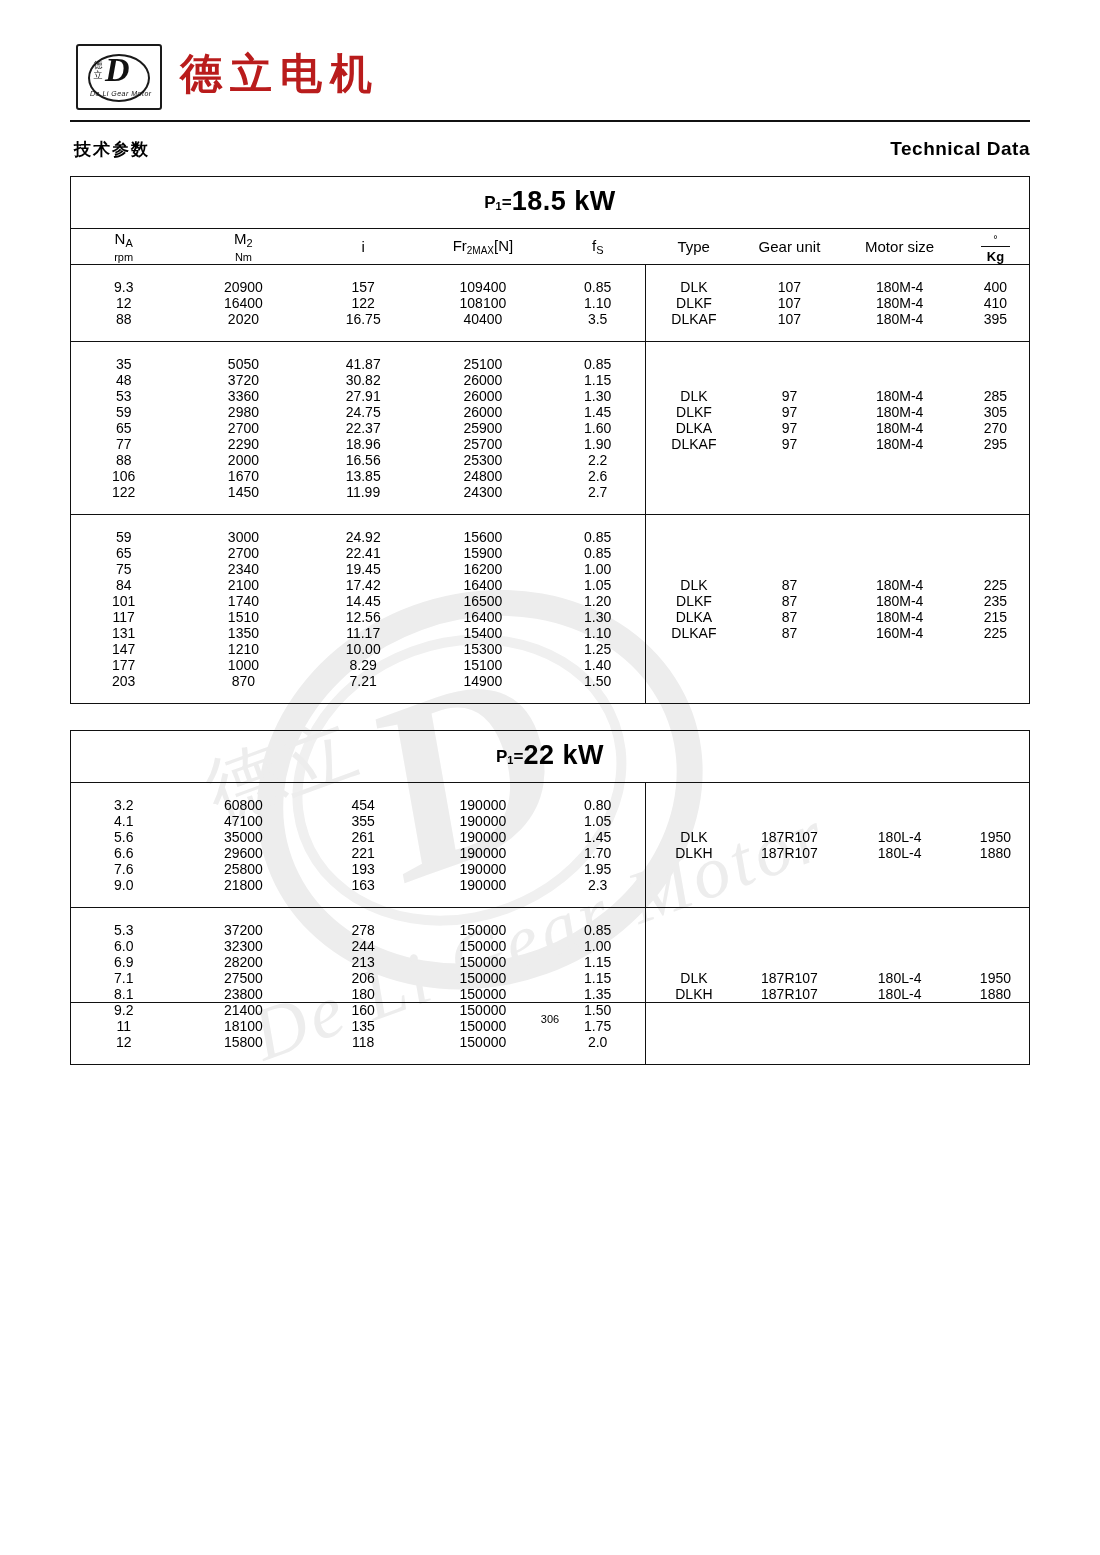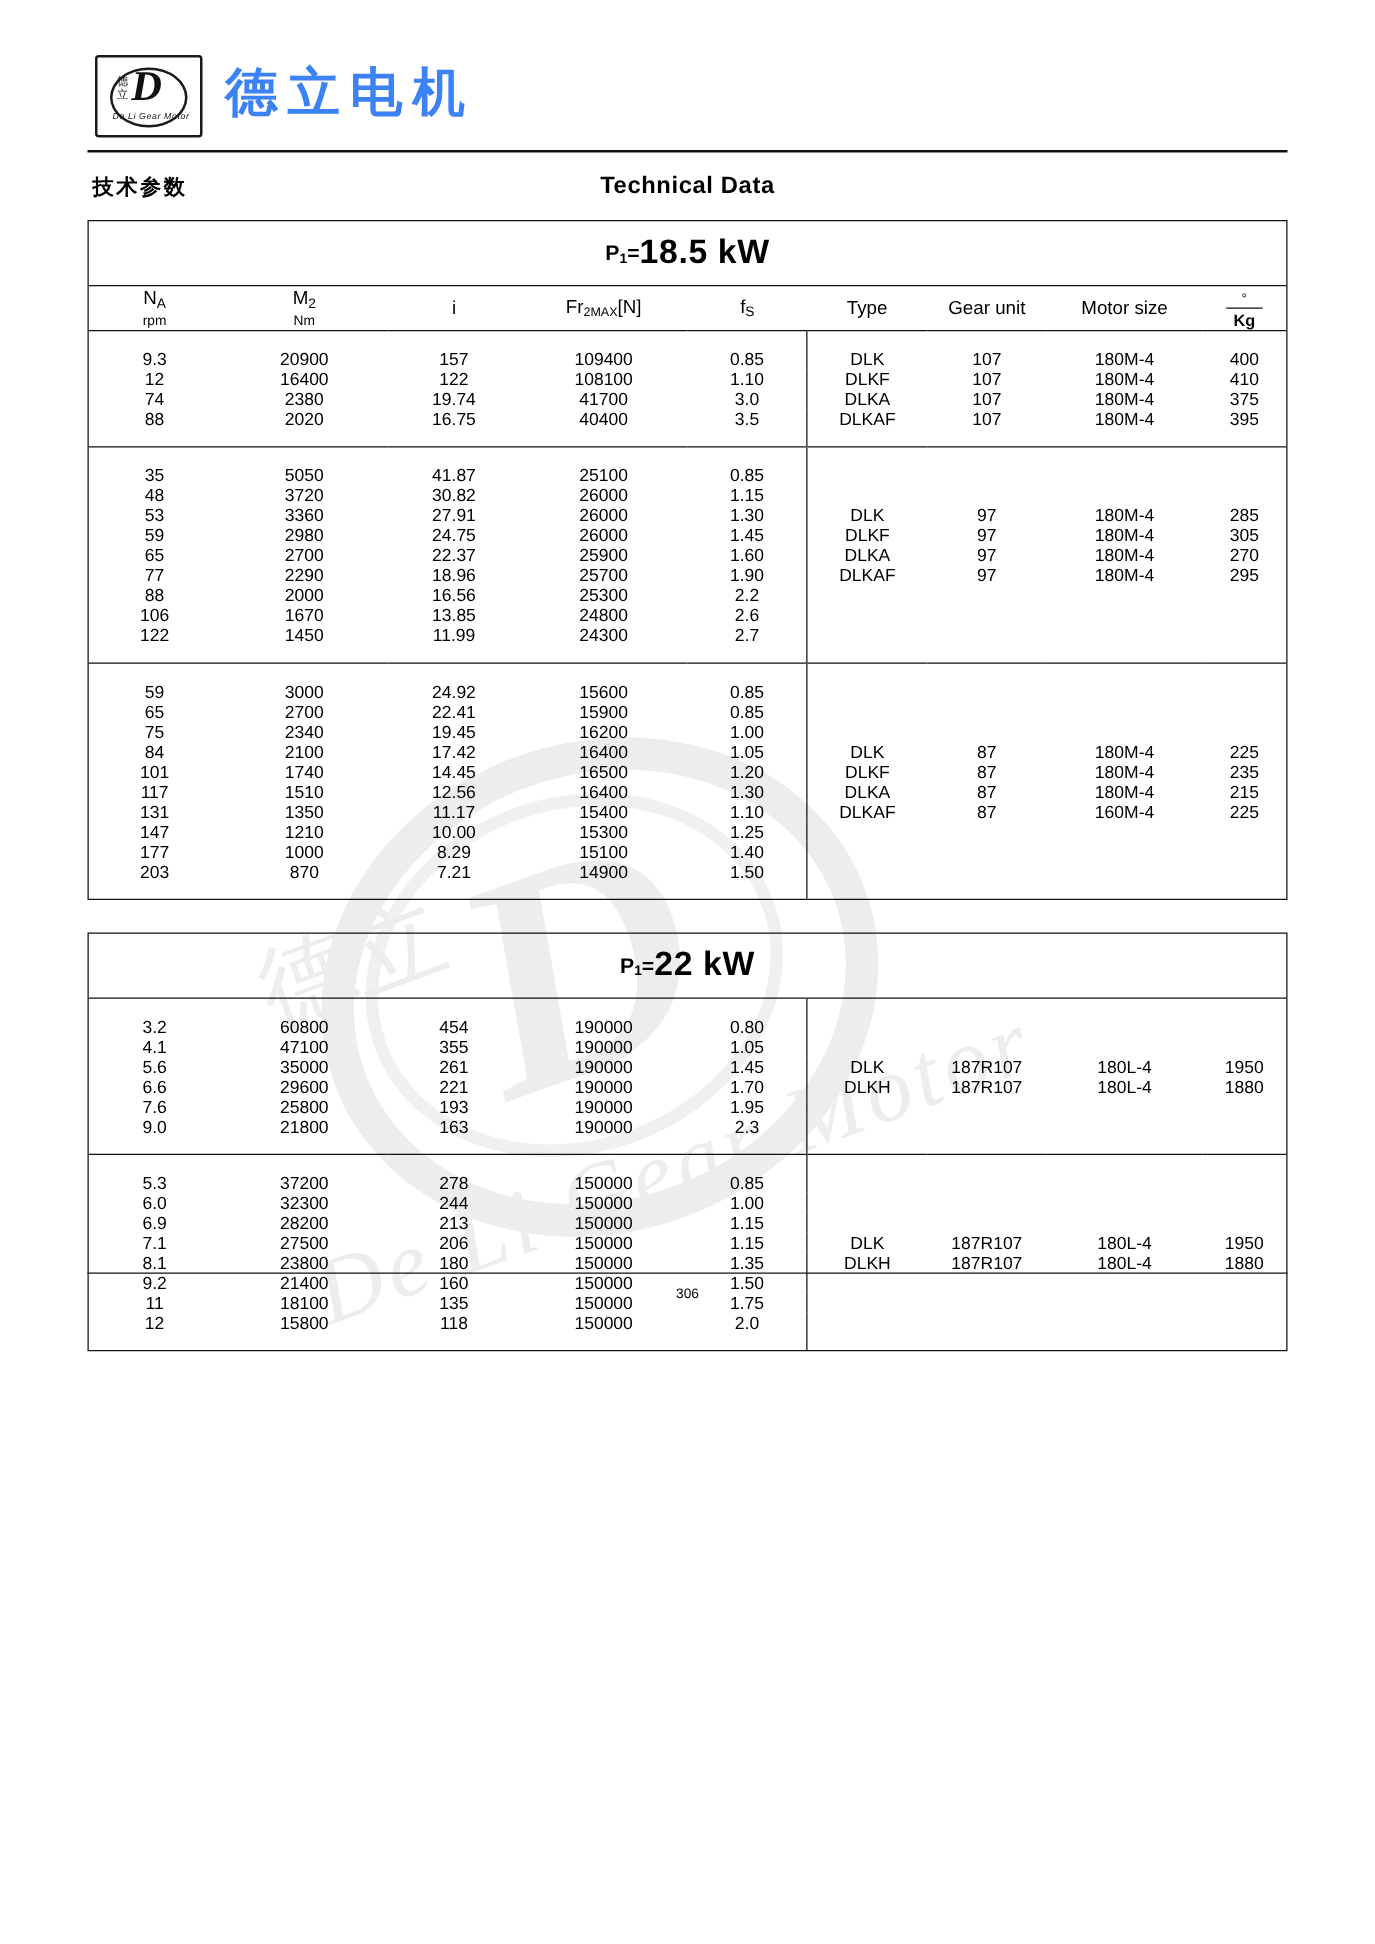--- a/index.html
+++ b/index.html
@@ -128,21 +128,21 @@
     color: #111;
     letter-spacing: 0.5px;
   }
   .brand-cn {
     position: absolute;
     left: 110px; top: 2px;
     font-family: "DejaVu Sans", sans-serif;
     font-size: 42px;
     font-weight: bold;
     letter-spacing: 8px;
-    color: #3b82f6;
+    color: #b91c1c;
   }
   .header-rule {
     position: absolute;
     left: 0; right: 0; top: 76px;
     border-top: 2px solid #111;
   }
 
   .subhead {
     margin: 14px 70px 0 70px;
     position: relative;
@@ -152,21 +152,21 @@
     position: absolute;
     left: 4px; top: 0;
     font-family: "DejaVu Sans", sans-serif;
     font-size: 17px;
     font-weight: bold;
     letter-spacing: 2px;
   }
   .subhead .en {
     position: absolute;
     left: 0; right: 0; top: 0;
-    text-align: center;
+    text-align: right;
     font-size: 19px;
     font-weight: bold;
     letter-spacing: 0.5px;
   }
 
   .tablewrap {
     margin: 4px 70px 0 70px;
     border: 1.5px solid #111;
   }
 
@@ -363,31 +363,20 @@
         <tr>
           <td>12</td>
           <td>16400</td>
           <td>122</td>
           <td>108100</td>
           <td>1.10</td>
           <td class="divider-left">DLKF</td>
           <td>107</td>
           <td>180M-4</td>
           <td>410</td>
-        </tr>
-        <tr>
-          <td>74</td>
-          <td>2380</td>
-          <td>19.74</td>
-          <td>41700</td>
-          <td>3.0</td>
-          <td class="divider-left">DLKA</td>
-          <td>107</td>
-          <td>180M-4</td>
-          <td>375</td>
         </tr>
         <tr class="group-end">
           <td>88</td>
           <td>2020</td>
           <td>16.75</td>
           <td>40400</td>
           <td>3.5</td>
           <td class="divider-left">DLKAF</td>
           <td>107</td>
           <td>180M-4</td>

